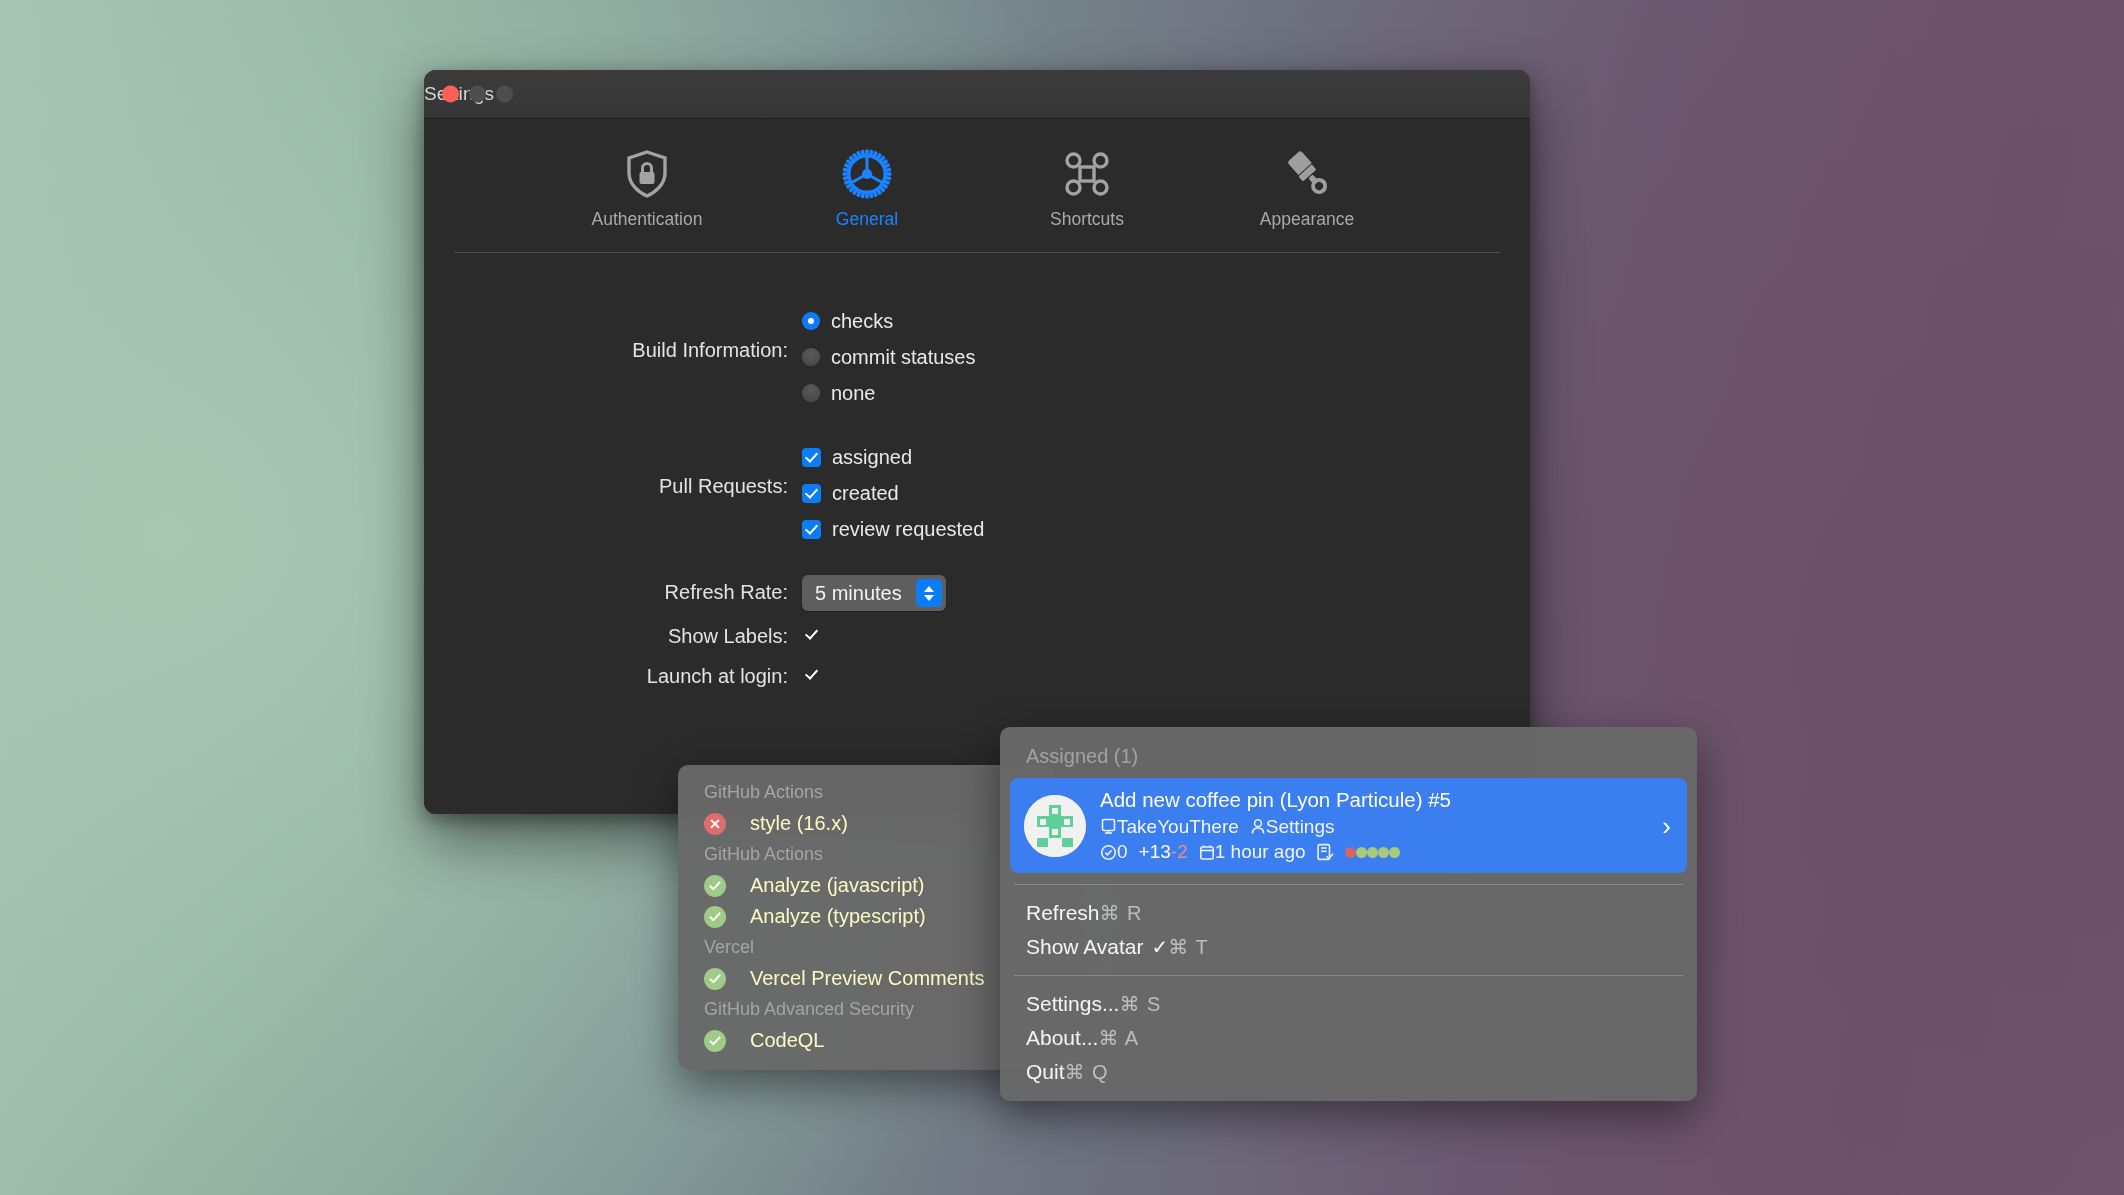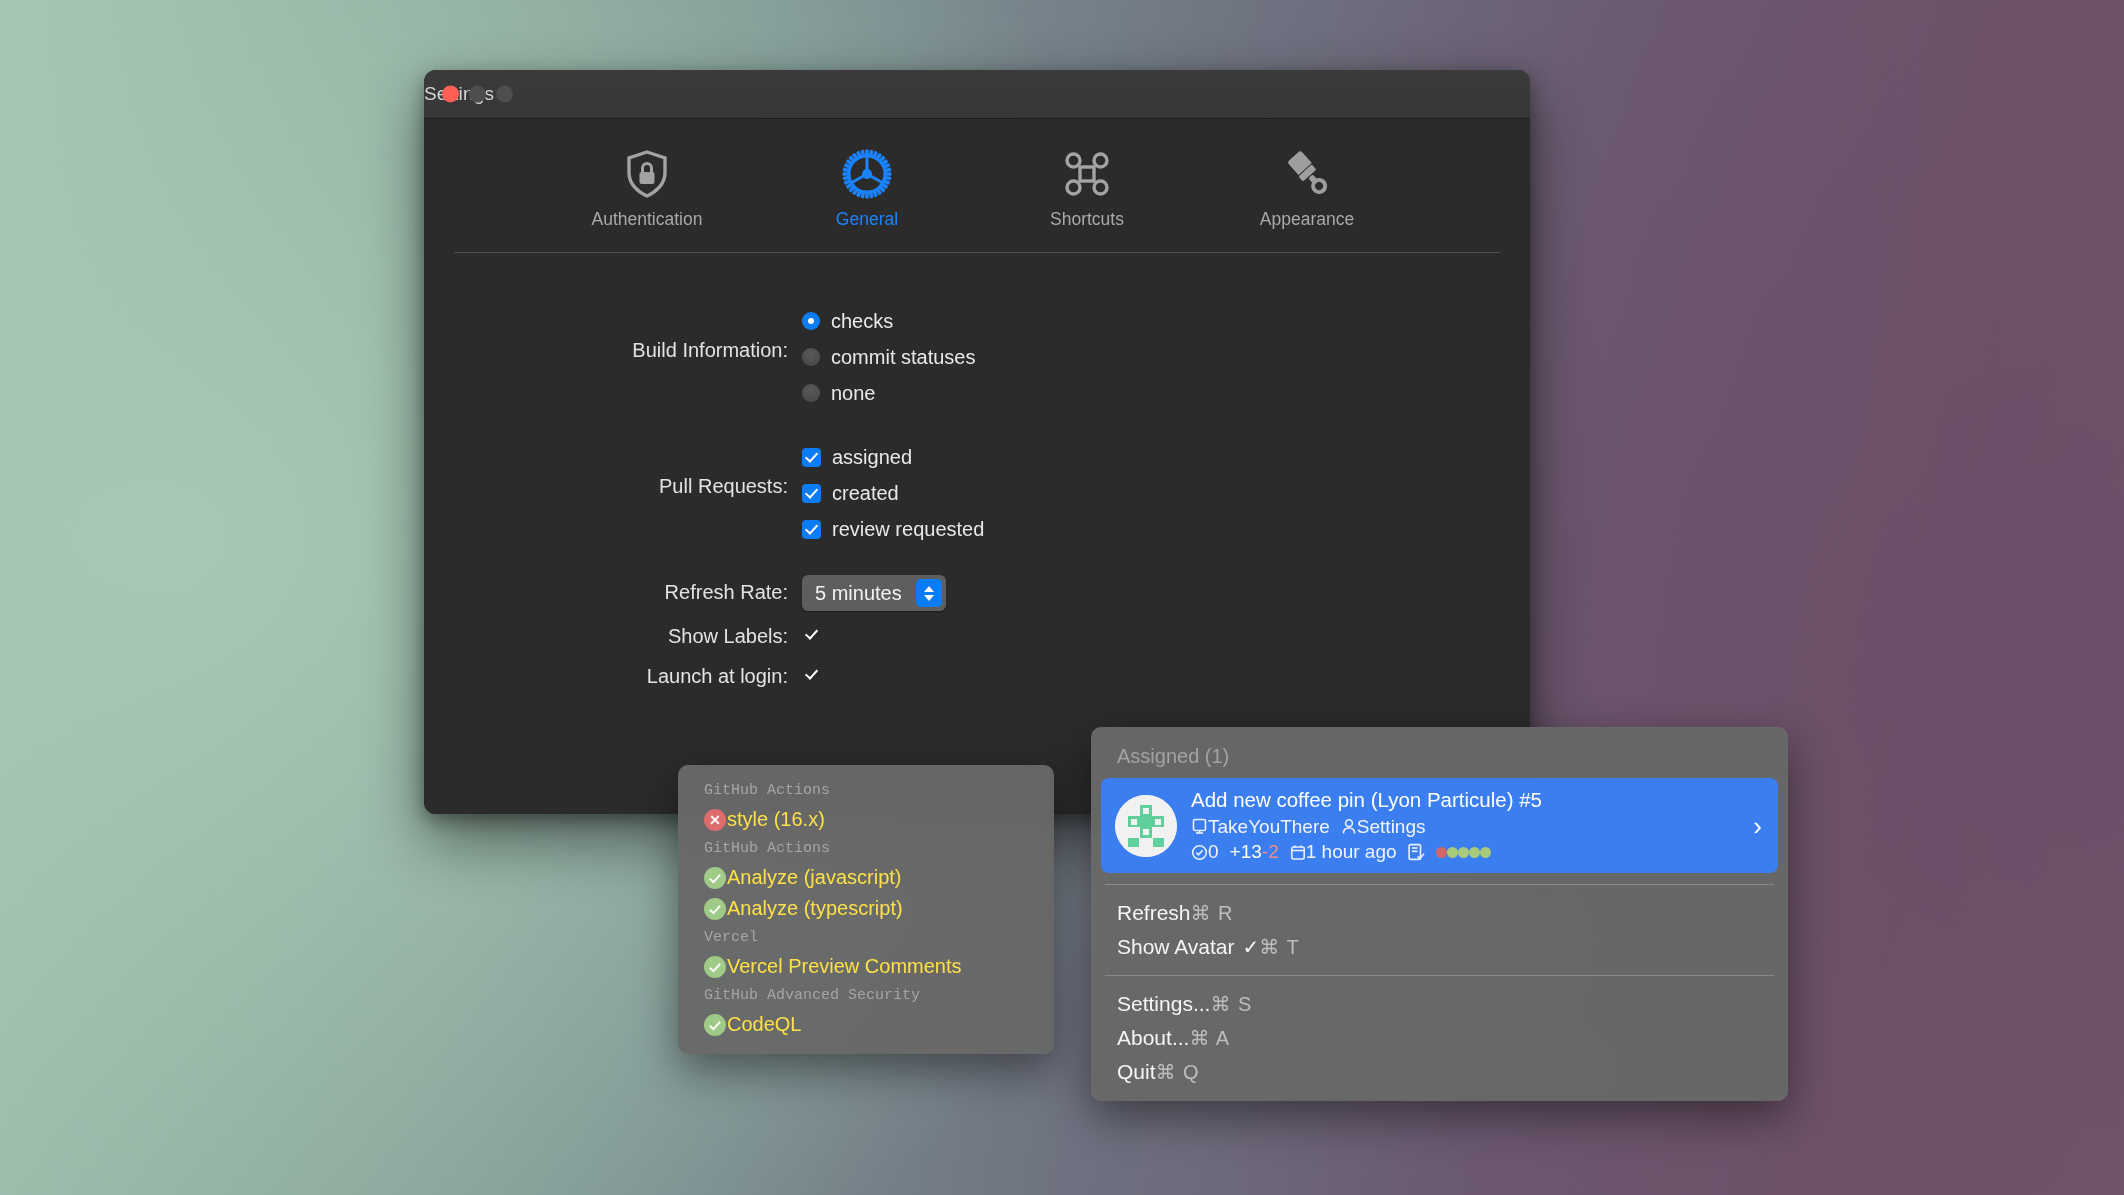--- a/index.html
+++ b/index.html
@@ -195,32 +195,31 @@
     left: 678px;
     top: 765px;
     width: 376px;
     border-radius: 10px;
     background: rgba(104,104,104,0.97);
     box-shadow: 0 16px 44px rgba(0,0,0,0.45);
     padding: 12px 0 14px 0;
     overflow: hidden;
   }
   .chk-section {
-    font-size: 15px;
+    font-size: 18px;
     color: #a5a5a5;
     padding: 5px 0 5px 26px;
-    font-family: Liberation Mono, monospace;
   }
   .chk-item {
     display: flex;
-    align-items: flex-end;
-    gap: 1px;
+    align-items: center;
+    gap: 24px;
     padding: 4px 0 4px 26px;
     font-size: 20px;
-    color: #fde047;
+    color: #fef9c3;
   }
   .chk-badge {
     width: 22px; height: 22px; border-radius: 50%;
     flex: 0 0 auto;
     display: flex; align-items: center; justify-content: center;
     position: relative;
   }
   .chk-badge.success { background: #9fca87; }
   .chk-badge.failure { background: #dd6c6c; }
   .chk-badge.success::after {
@@ -239,21 +238,21 @@
     left: 50%; top: 50%;
     width: 11px; height: 2.2px;
     background: rgba(255,255,255,0.92);
   }
   .chk-badge.failure::before { transform: translate(-50%,-50%) rotate(45deg); }
   .chk-badge.failure::after  { transform: translate(-50%,-50%) rotate(-45deg); }
 
   
   #menu-popup {
     position: absolute;
-    left: 1091px;
+    left: 1000px;
     top: 727px;
     width: 697px;
     border-radius: 10px;
     background: rgba(104,104,104,0.97);
     box-shadow: 0 16px 44px rgba(0,0,0,0.45);
     padding: 10px 0 12px 0;
     overflow: hidden;
   }
   .menu-section {
     font-size: 20px;

